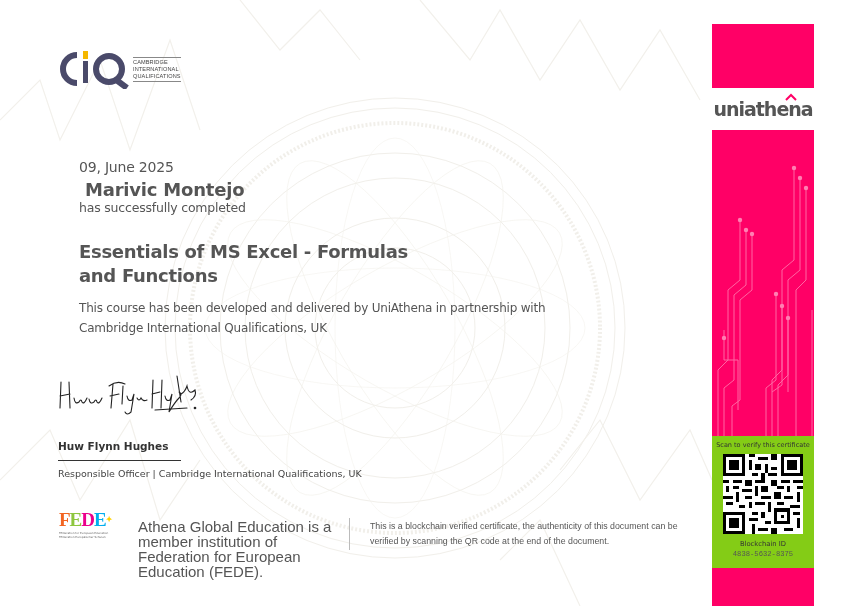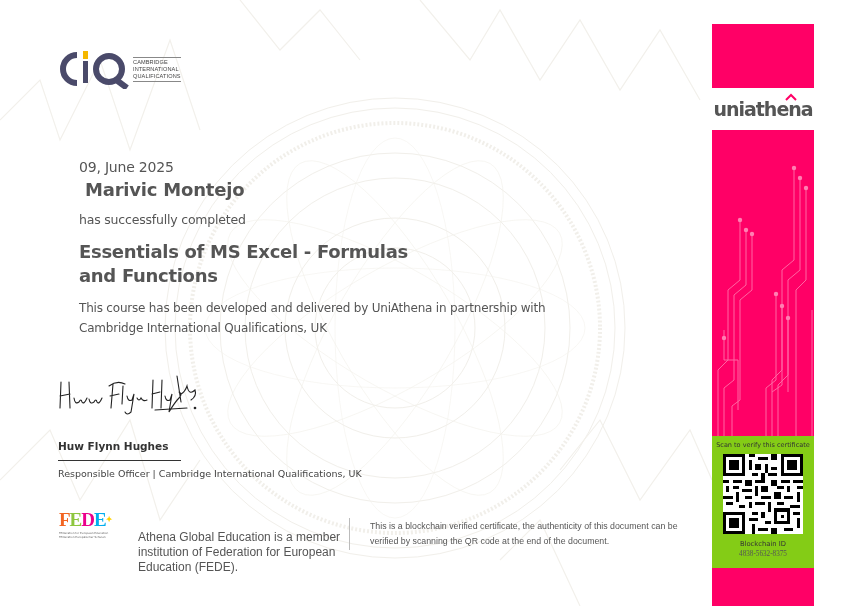--- a/index.html
+++ b/index.html
@@ -11,49 +11,49 @@
   
   .bg { position: absolute; left: 0; top: 0; width: 712px; height: 606px; pointer-events: none; }
 
   
   .ciq-logo { position: absolute; left: 57px; top: 49px; width: 132px; height: 40px; display: flex; align-items: center; }
   .ciq-mark { position: relative; width: 78px; height: 40px; }
   .ciq-text { font-size: 5.6px; line-height: 7px; color: #444; letter-spacing: 0.1px; border-top: 0.8px solid #888; border-bottom: 0.8px solid #888; padding: 1px 0; margin-left: -2px; font-family: "Liberation Sans", sans-serif; }
 
   .date { position: absolute; left: 79px; top: 148px; font-size: 14px; color: #555; font-family: "DejaVu Sans", sans-serif; letter-spacing: -0.2px; margin-top: 11px; }
   .name { position: absolute; left: 85px; top: 179px; font-size: 18px; font-weight: bold; color: #555; font-family: "DejaVu Sans", sans-serif; letter-spacing: -0.2px; }
-  .completed { position: absolute; left: 79px; top: 212px; font-size: 12.5px; color: #555; letter-spacing: -0.2px; }
+  .completed { position: absolute; left: 79px; top: 200px; font-size: 12.5px; color: #555; letter-spacing: -0.2px; }
   .course { position: absolute; left: 79px; top: 240px; width: 360px; font-size: 18px; font-weight: bold; color: #555; line-height: 24px; letter-spacing: -0.3px; }
   .desc { position: absolute; left: 79px; top: 298px; width: 470px; font-size: 12px; line-height: 20px; color: #555; letter-spacing: -0.2px; }
 
   .signature { position: absolute; left: 57px; top: 372px; width: 145px; height: 44px; }
   .signer { position: absolute; left: 58px; top: 440px; font-size: 10.5px; font-weight: bold; color: #333; font-family: "DejaVu Sans", sans-serif; }
   .sig-line { position: absolute; left: 58px; top: 460px; width: 123px; height: 1px; background: #333; }
   .signer-role { position: absolute; left: 58px; top: 468px; font-size: 9.5px; color: #444; font-family: "DejaVu Sans", sans-serif; }
 
   .fede-logo { position: absolute; left: 59px; top: 510px; width: 62px; height: 40px; }
   .fede-letters { font-family: Liberation Serif, serif; font-weight: bold; font-size: 19px; letter-spacing: -1px; line-height: 20px; }
   .fede-sub { font-size: 2.8px; color: #666; line-height: 4px; margin-top: 1px; }
-  .member-text { position: absolute; left: 138px; top: 519px; width: 210px; font-size: 12px; line-height: 15px; color: #555; font-family: "Liberation Sans", sans-serif; margin-top: 11px; }
+  .member-text { position: absolute; left: 138px; top: 519px; width: 210px; font-size: 15px; line-height: 15px; color: #555; font-family: "Liberation Sans", sans-serif; }
   .divider { position: absolute; left: 349px; top: 518px; width: 1px; height: 32px; background: #bbb; }
   .blockchain-text { position: absolute; left: 370px; top: 519px; width: 330px; font-size: 8.8px; line-height: 15px; color: #555; font-family: "Liberation Sans", sans-serif; }
 
   
   .panel { position: absolute; left: 712px; top: 0; width: 102px; height: 606px; margin-top: 24px; }
   .pink-top { position: absolute; left: 0; top: 0; width: 102px; height: 64px; background: #ff0066; }
   .brand-box { position: absolute; left: -4px; top: 64px; width: 110px; height: 42px; background: #fff; display: flex; align-items: center; justify-content: center; }
   .brand { font-family: "DejaVu Sans", sans-serif; font-weight: bold; font-size: 19px; letter-spacing: -1px; position: relative; }
   .brand .uni { color: #555; }
   .brand .athena { color: #555; }
   .pink-circuit { position: absolute; left: 0; top: 106px; width: 102px; height: 306px; background: #ff0066; overflow: hidden; }
   .verify-box { position: absolute; left: 0; top: 412px; width: 102px; height: 132px; background: #84cc16; text-align: center; }
   .scan-text { font-size: 6.5px; color: #333; margin-top: 5px; font-family: "DejaVu Sans", sans-serif; }
   .qr { display: block; margin: 5px auto 0; width: 80px; height: 80px; }
   .chain-label { font-size: 6.8px; color: #333; margin-top: 6px; font-family: "DejaVu Sans", sans-serif; }
-  .chain-id { font-size: 7.2px; color: #555; margin-top: 2px; font-family: Liberation Serif, serif; }
+  .chain-id { font-size: 7.2px; color: #555; margin-top: 2px; font-family: Liberation Mono, monospace; }
   .pink-bottom { position: absolute; left: 0; top: 544px; width: 102px; height: 62px; background: #ff0066; }
 </style>
 </head>
 <body>
 
 <div class="cert">
 
   <svg class="bg" viewBox="0 0 712 606">
     <g fill="none" stroke="#f1efea" stroke-width="1">
       <circle cx="395" cy="328" r="230"></circle>

